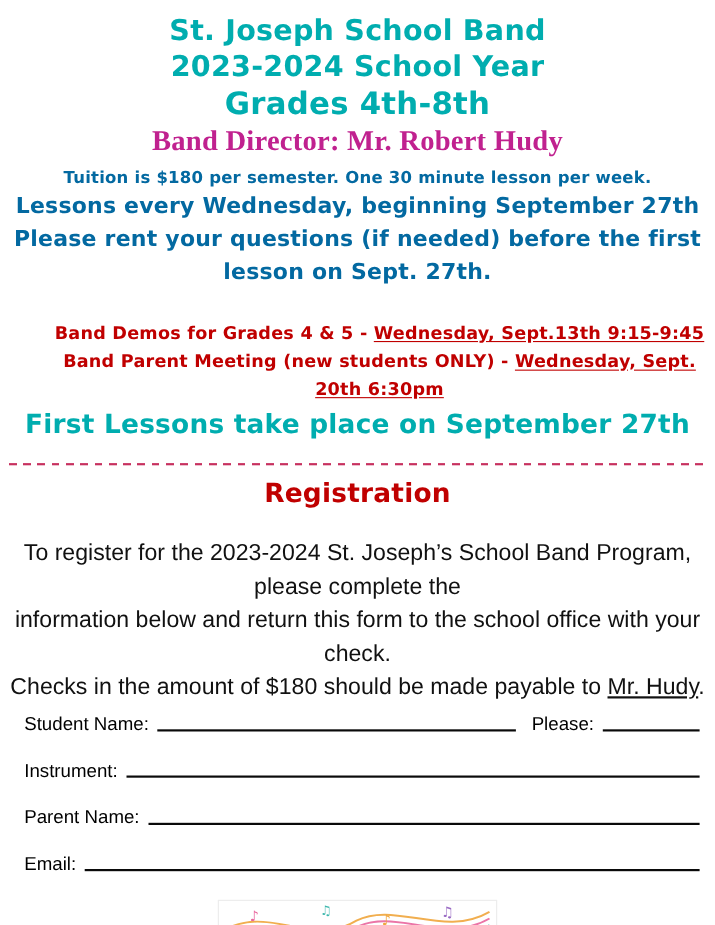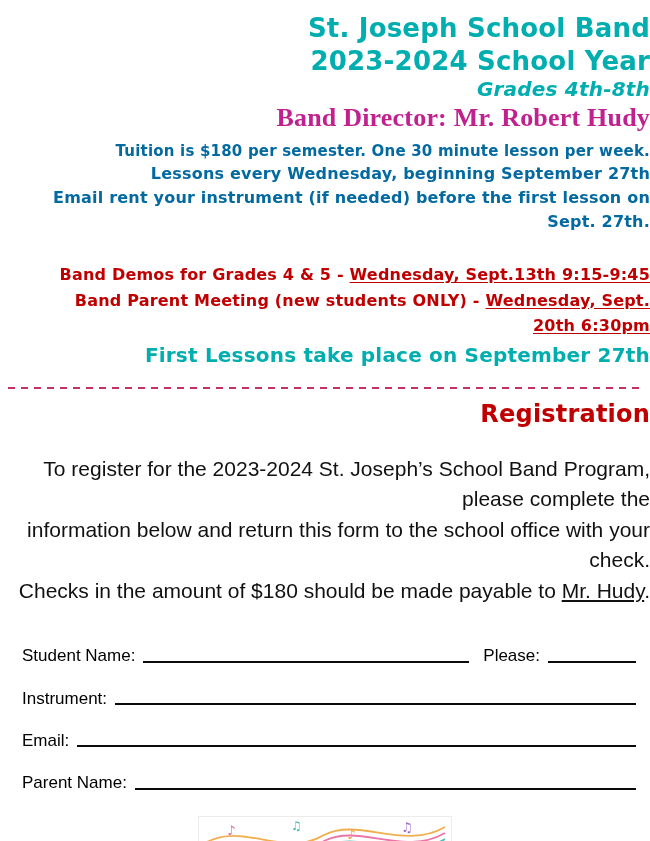--- a/index.html
+++ b/index.html
@@ -2,49 +2,49 @@
 <html><head>
 <meta charset="utf-8">
 <style>
   * { box-sizing: border-box; margin: 0; padding: 0; }
   html, body { background: #ffffff; }
   .page {
     width: 650px; height: 841px; margin: 0 auto; background: #fff;
     font-family: "Liberation Sans", sans-serif; padding-top: 12px;
     overflow: hidden; position: relative;
   }
-  .center { text-align: right; }
+  .center { text-align: center; }
   .fancy { font-family: "DejaVu Sans", sans-serif; font-weight: bold; letter-spacing: 0.2px; }
 
   .t1 { font-size: 26px; line-height: 1.25; }
-  .t2 { font-size: 20px; line-height: 1.25; font-style: italic; }
+  .t2 { font-size: 28px; line-height: 1.25; }
   .teal { color: #00ADAF; }
   .magenta { color: #C0218F; font-family: Liberation Serif, serif; }
   .purple { color: #0369a1; }
   .crimson { color: #C00000; }
 
   .purple-block { margin-top: 5px; }
   .p1 { font-size: 15px; line-height: 1.5; }
-  .p2 { font-size: 16px; line-height: 1.5; }
+  .p2 { font-size: 20px; line-height: 1.5; }
 
   .schedule { margin-top: 28px; }
   .sched-line { font-size: 16px; line-height: 1.6; margin-left: 40px; }
-  .first-lessons { font-size: 20px; line-height: 1.6; }
+  .first-lessons { font-size: 24px; line-height: 1.6; }
   .u { text-decoration: underline; text-underline-offset: 2px; }
 
   .dashes {
     margin: 16px 8px 0 8px; height: 2px;
     background: repeating-linear-gradient(90deg, #C7315F 0 7px, transparent 7px 13px);
   }
 
   .reg-title { margin-top: 10px; font-size: 24px; line-height: 1.3; }
 
   .body-text { margin-top: 24px; font-size: 21px; line-height: 1.45; color: #111; }
 
-  .form { margin-top: 40px; font-size: 17px; color: #000; }
+  .form { margin-top: 8px; font-size: 17px; color: #000; }
   .frow { display: flex; align-items: flex-end; margin: 0 14px 22px 22px; }
   .flabel { white-space: nowrap; line-height: 1.2; }
   .fline { flex: 1 1 auto; border-bottom: 2px solid #0a0a0a; margin: 0 0 4px 8px; height: 1px; }
   .fline.short { flex: 0 0 88px; }
   .grade-label { margin-left: 14px; }
 
   .illus { width: 254px; margin: 6px auto 0; border: 1px solid #ececec; background: #fff; }
   .illus svg { display: block; }
 </style>
 </head>
@@ -55,21 +55,21 @@
   <header class="center">
     <div class="fancy t1 teal">St. Joseph School Band</div>
     <div class="fancy t1 teal">2023-2024 School Year</div>
     <div class="fancy t2 teal">Grades 4th-8th</div>
     <div class="fancy t1 magenta">Band Director: Mr. Robert Hudy</div>
   </header>
 
   <section class="center purple-block fancy purple">
     <div class="p1">Tuition is $180 per semester. One 30 minute lesson per week.</div>
     <div class="p2">Lessons every Wednesday, beginning September 27th</div>
-    <div class="p2">Email rent your instrument (if needed) before the first lesson on Sept. 27th.</div>
+    <div class="p2">Please rent your questions (if needed) before the first lesson on Sept. 27th.</div>
   </section>
 
   <section class="center schedule fancy">
     <div class="sched-line crimson">
       <span>Band Demos for Grades 4 &amp; 5 - </span><span class="u">Wednesday, Sept.13th 9:15-9:45</span>
     </div>
     <div class="sched-line crimson">
       <span>Band Parent Meeting (new students ONLY)  - </span><span class="u">Wednesday, Sept. 20th 6:30pm</span>
     </div>
     <div class="first-lessons teal">First Lessons take place on September 27th</div>
@@ -92,25 +92,25 @@
       <span class="flabel">Student Name:</span>
       <span class="fline"></span>
       <span class="flabel grade-label">Please:</span>
       <span class="fline short"></span>
     </div>
     <div class="frow">
       <span class="flabel">Instrument:</span>
       <span class="fline"></span>
     </div>
     <div class="frow">
-      <span class="flabel">Email:</span>
+      <span class="flabel">Parent Name:</span>
       <span class="fline"></span>
     </div>
     <div class="frow">
-      <span class="flabel">Parent Name:</span>
+      <span class="flabel">Email:</span>
       <span class="fline"></span>
     </div>
   </section>
 
   <div class="illus">
     <svg width="252" height="97" viewBox="0 0 252 97" xmlns="http://www.w3.org/2000/svg">
 
       <g fill="none" stroke-width="1.8" opacity="0.9">
         <path d="M6 26 C 45 4, 85 42, 125 18 C 160 0, 205 34, 246 10" stroke="#F0A63C"></path>
         <path d="M6 32 C 45 10, 85 48, 125 24 C 160 6, 205 40, 246 16" stroke="#E9679E"></path>

